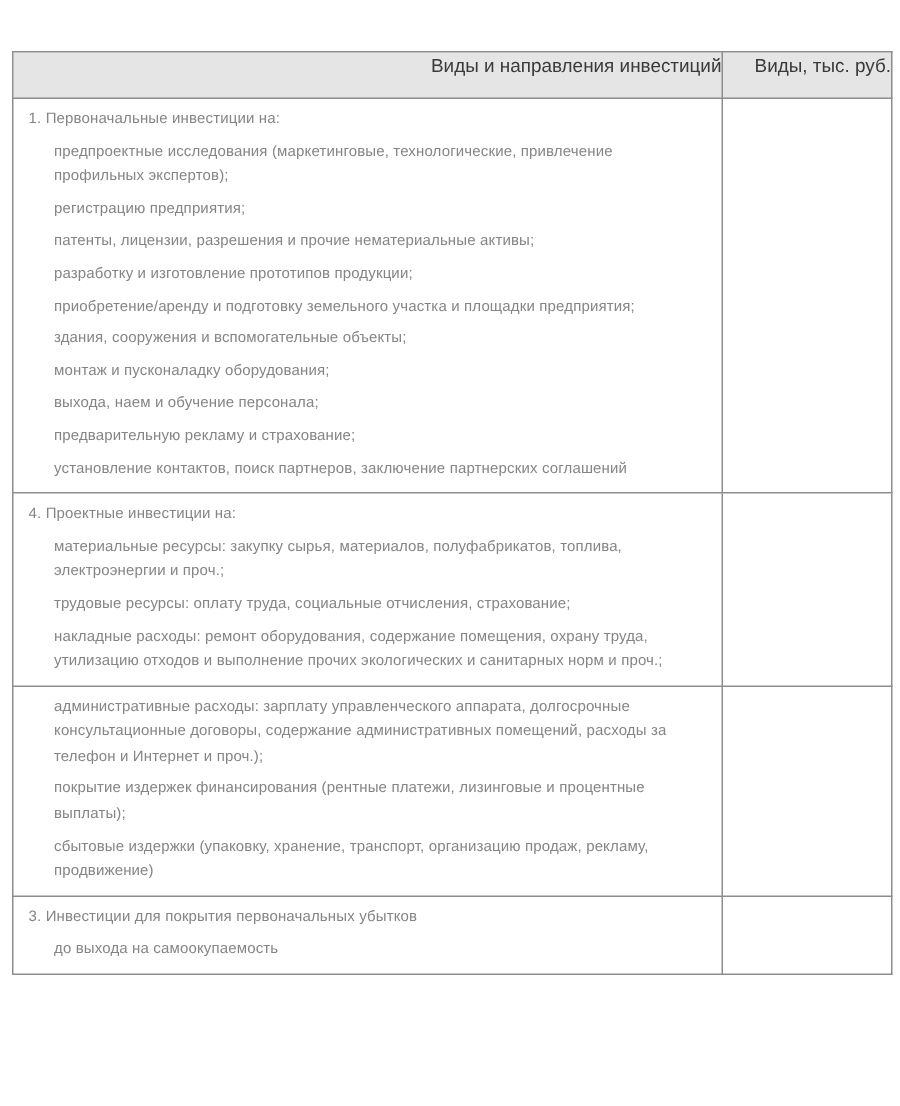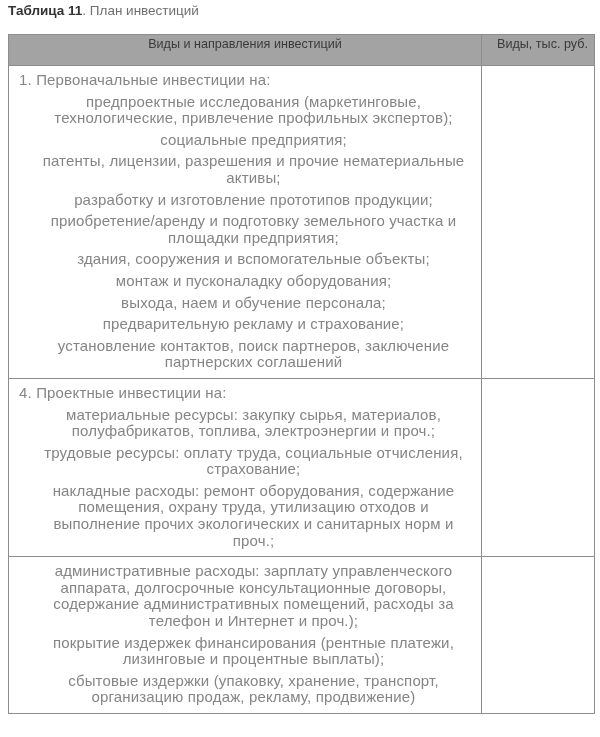--- a/index.html
+++ b/index.html
@@ -52,90 +52,86 @@
   .tbl col.c1 { width: 473px; }
   .tbl col.c2 { width: 113px; }
 
   .tbl th, .tbl td {
     border: 1px solid #8d8d8d;
     vertical-align: top;
     padding: 0;
   }
 
   thead th {
-    background: #a3a3a3;
+    background: #e5e5e5;
     height: 31px;
     font-size: 12.6px;
     font-weight: normal;
     color: #3a3a3a;
-    text-align: center;
+    text-align: right;
     padding: 6px 0 6px 10px;
     line-height: 19px;
     box-sizing: border-box;
   }
   thead th.sum {
     padding-left: 9px;
   }
 
   tbody td.body-cell {
     padding: 6px 10px 7px 10px;
     background: #ffffff;
   }
   tbody td.sum-cell {
     background: #ffffff;
   }
 
   
   .blk {
     margin: 0;
     color: #858585;
-    font-size: 15px;
+    font-size: 10px;
     line-height: 16.6px;
     letter-spacing: 0.01em;
   }
   .blk.heading {
     margin-bottom: 5px;
     padding-left: 0;
   }
   .blk.item {
     padding-left: 17px;
     margin-bottom: 5px;
-    text-align: center;
   }
   .blk.item:last-child,
   .blk.heading:last-child {
     margin-bottom: 0;
   }
 </style>
 </head>
 <body>
 
 <div class="page">
 
-  <div class="caption">
-    <span class="caption-label">Таблица 11</span><span class="caption-text">. План инвестиций</span>
-  </div>
 
   <table class="tbl">
     <colgroup>
       <col class="c1">
       <col class="c2">
     </colgroup>
     <thead>
       <tr>
         <th>Виды и направления инвестиций</th>
         <th class="sum">Виды, тыс. руб.</th>
       </tr>
     </thead>
     <tbody id="tbody">
         <tr>
           <td class="body-cell">
             <p class="blk heading">1. Первоначальные инвестиции на:</p>
             <p class="blk item">предпроектные исследования (маркетинговые, технологические, привлечение профильных экспертов);</p>
-            <p class="blk item">социальные предприятия;</p>
+            <p class="blk item">регистрацию предприятия;</p>
             <p class="blk item">патенты, лицензии, разрешения и прочие нематериальные активы;</p>
             <p class="blk item">разработку и изготовление прототипов продукции;</p>
             <p class="blk item">приобретение/аренду и подготовку земельного участка и площадки предприятия;</p>
             <p class="blk item">здания, сооружения и вспомогательные объекты;</p>
             <p class="blk item">монтаж и пусконаладку оборудования;</p>
             <p class="blk item">выхода, наем и обучение персонала;</p>
             <p class="blk item">предварительную рекламу и страхование;</p>
             <p class="blk item">установление контактов, поиск партнеров, заключение партнерских соглашений</p>
           </td>
           <td class="sum-cell"></td>
@@ -150,16 +146,23 @@
           <td class="sum-cell"></td>
         </tr>
         <tr>
           <td class="body-cell">
             <p class="blk item">административные расходы: зарплату управленческого аппарата, долгосрочные консультационные договоры, содержание административных помещений, расходы за телефон и Интернет и проч.);</p>
             <p class="blk item">покрытие издержек финансирования (рентные платежи, лизинговые и процентные выплаты);</p>
             <p class="blk item">сбытовые издержки (упаковку, хранение, транспорт, организацию продаж, рекламу, продвижение)</p>
           </td>
           <td class="sum-cell"></td>
         </tr>
+        <tr>
+          <td class="body-cell">
+            <p class="blk heading">3. Инвестиции для покрытия первоначальных убытков</p>
+            <p class="blk item">до выхода на самоокупаемость</p>
+          </td>
+          <td class="sum-cell"></td>
+        </tr>
       </tbody>
   </table>
 
 </div>
 
 </body></html>

